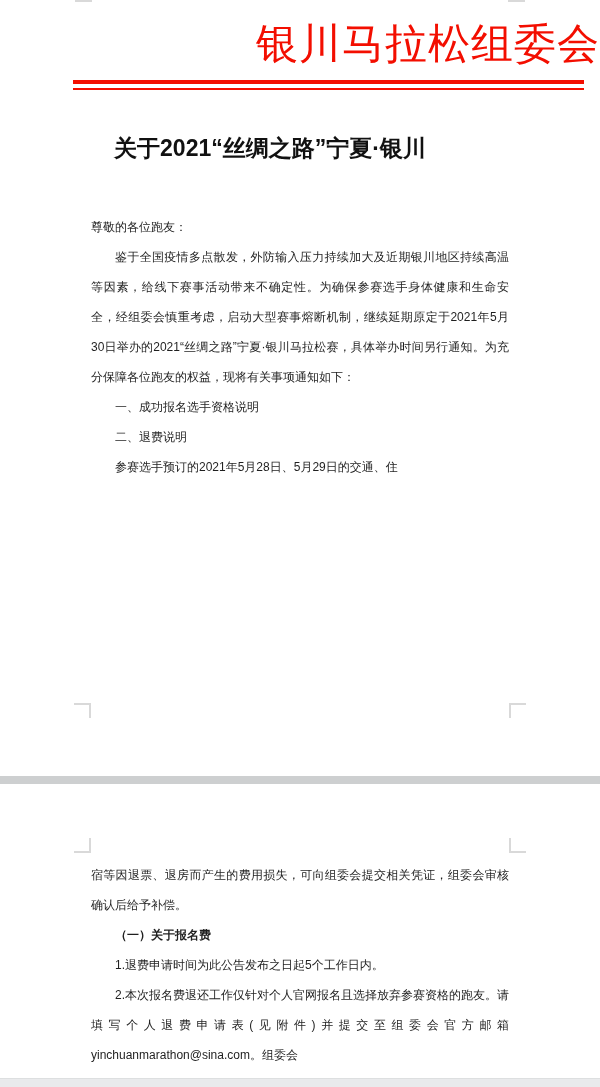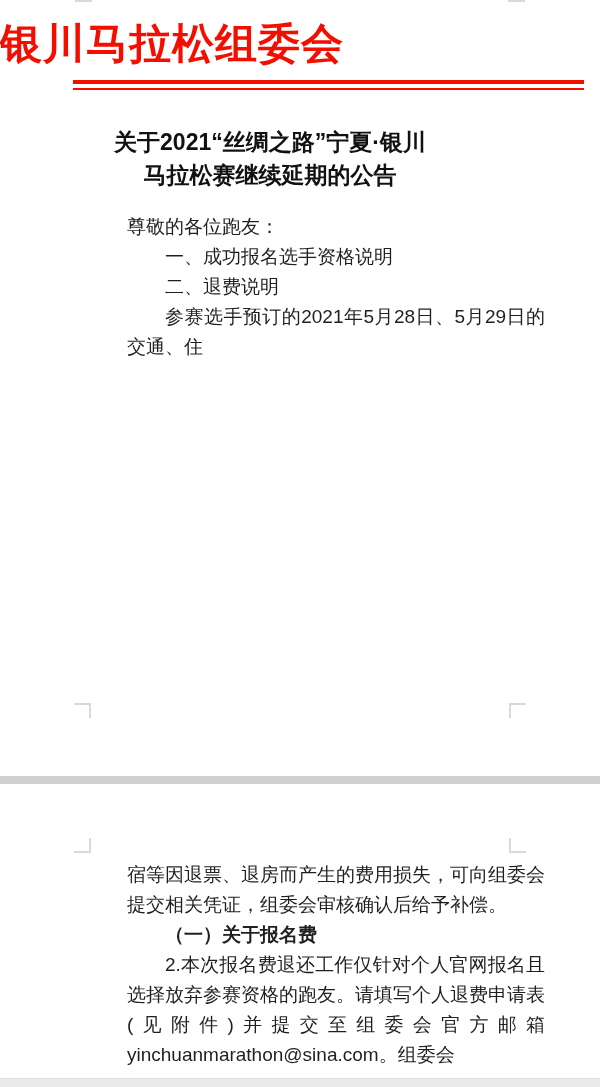--- a/index.html
+++ b/index.html
@@ -14,31 +14,31 @@
   body{font-family:"Liberation Sans","DejaVu Sans",sans-serif;color:var(--text);}
   .canvas{position:relative;width:600px;height:1087px;background:#ffffff;overflow:hidden;}
 
   .page{position:absolute;left:0;width:600px;background:#ffffff;}
   .page1{top:0;height:776px;}
   .page2{top:784px;height:346px;}
 
   .divider{position:absolute;left:0;top:776px;width:600px;height:8px;background:var(--divider);}
   .bottom-strip{position:absolute;left:0;top:1078px;width:600px;height:9px;background:var(--strip);border-top:1px solid #dddfe0;}
 
-  .org{position:absolute;left:0;top:16px;width:600px;text-align:left;
-       color:var(--accent);font-weight:bold;font-size:42px;line-height:56px;letter-spacing:1px;}
+  .org{position:absolute;left:0;top:16px;width:600px;text-align:right;
+       color:var(--accent);font-weight:normal;font-size:42px;line-height:56px;letter-spacing:1px;padding-left:36px;}
   .rule{position:absolute;left:73px;width:511px;background:var(--accent);}
   .rule.thick{top:80px;height:4px;}
   .rule.thin{top:88px;height:2px;}
 
-  .title{position:absolute;left:0;top:126px;width:540px;text-align:center;
+  .title{position:absolute;left:0;top:132px;width:540px;text-align:center;
          font-weight:bold;font-size:23px;line-height:33px;color:#111;}
 
-  .bodytext{position:absolute;left:91px;width:418px;font-size:19px;line-height:30px;
-            text-align:justify;color:var(--text);margin-left:36px;}
+  .bodytext{position:absolute;left:91px;width:418px;font-size:12px;line-height:30px;
+            text-align:justify;color:var(--text);}
   .body1{top:212px;}
   .body2{top:76px;}
   .bodytext p{margin:0;}
   .indent{text-indent:2em;}
   .noindent{text-indent:0;}
   .bold{font-weight:bold;}
 
   .cropmark{position:absolute;background:var(--cropmark);}
 </style>
 </head>
@@ -50,25 +50,25 @@
 
     <div class="cropmark" style="left:75px;top:0;width:17px;height:2px;"></div>
     <div class="cropmark" style="left:508px;top:0;width:17px;height:2px;"></div>
 
     <h1 class="org">银川马拉松组委会</h1>
     <div class="rule thick"></div>
     <div class="rule thin"></div>
 
     <div class="title">
       <div>关于2021“丝绸之路”宁夏·银川</div>
-      <div>马拉松赛继续延期的公告</div>
     </div>
 
     <div class="bodytext body1">
       <p class="noindent">尊敬的各位跑友：</p>
+      <p class="indent">鉴于全国疫情多点散发，外防输入压力持续加大及近期银川地区持续高温等因素，给线下赛事活动带来不确定性。为确保参赛选手身体健康和生命安全，经组委会慎重考虑，启动大型赛事熔断机制，继续延期原定于2021年5月30日举办的2021“丝绸之路”宁夏·银川马拉松赛，具体举办时间另行通知。为充分保障各位跑友的权益，现将有关事项通知如下：</p>
       <p class="indent">一、成功报名选手资格说明</p>
       <p class="indent">二、退费说明</p>
       <p class="indent">参赛选手预订的2021年5月28日、5月29日的交通、住</p>
     </div>
 
     <div class="cropmark" style="left:74px;top:703px;width:17px;height:2px;"></div>
     <div class="cropmark" style="left:89px;top:703px;width:2px;height:15px;"></div>
     <div class="cropmark" style="left:509px;top:703px;width:17px;height:2px;"></div>
     <div class="cropmark" style="left:509px;top:703px;width:2px;height:15px;"></div>
   </div>
@@ -78,18 +78,19 @@
   <div class="page page2">
 
     <div class="cropmark" style="left:89px;top:54px;width:2px;height:15px;"></div>
     <div class="cropmark" style="left:74px;top:67px;width:17px;height:2px;"></div>
     <div class="cropmark" style="left:509px;top:54px;width:2px;height:15px;"></div>
     <div class="cropmark" style="left:509px;top:67px;width:17px;height:2px;"></div>
 
     <div class="bodytext body2">
       <p class="noindent">宿等因退票、退房而产生的费用损失，可向组委会提交相关凭证，组委会审核确认后给予补偿。</p>
       <p class="indent bold">（一）关于报名费</p>
+      <p class="indent">1.退费申请时间为此公告发布之日起5个工作日内。</p>
       <p class="indent">2.本次报名费退还工作仅针对个人官网报名且选择放弃参赛资格的跑友。请填写个人退费申请表(见附件)并提交至组委会官方邮箱yinchuanmarathon@sina.com。组委会</p>
     </div>
   </div>
 
   <div class="bottom-strip"></div>
 </div>
 
 </body></html>

